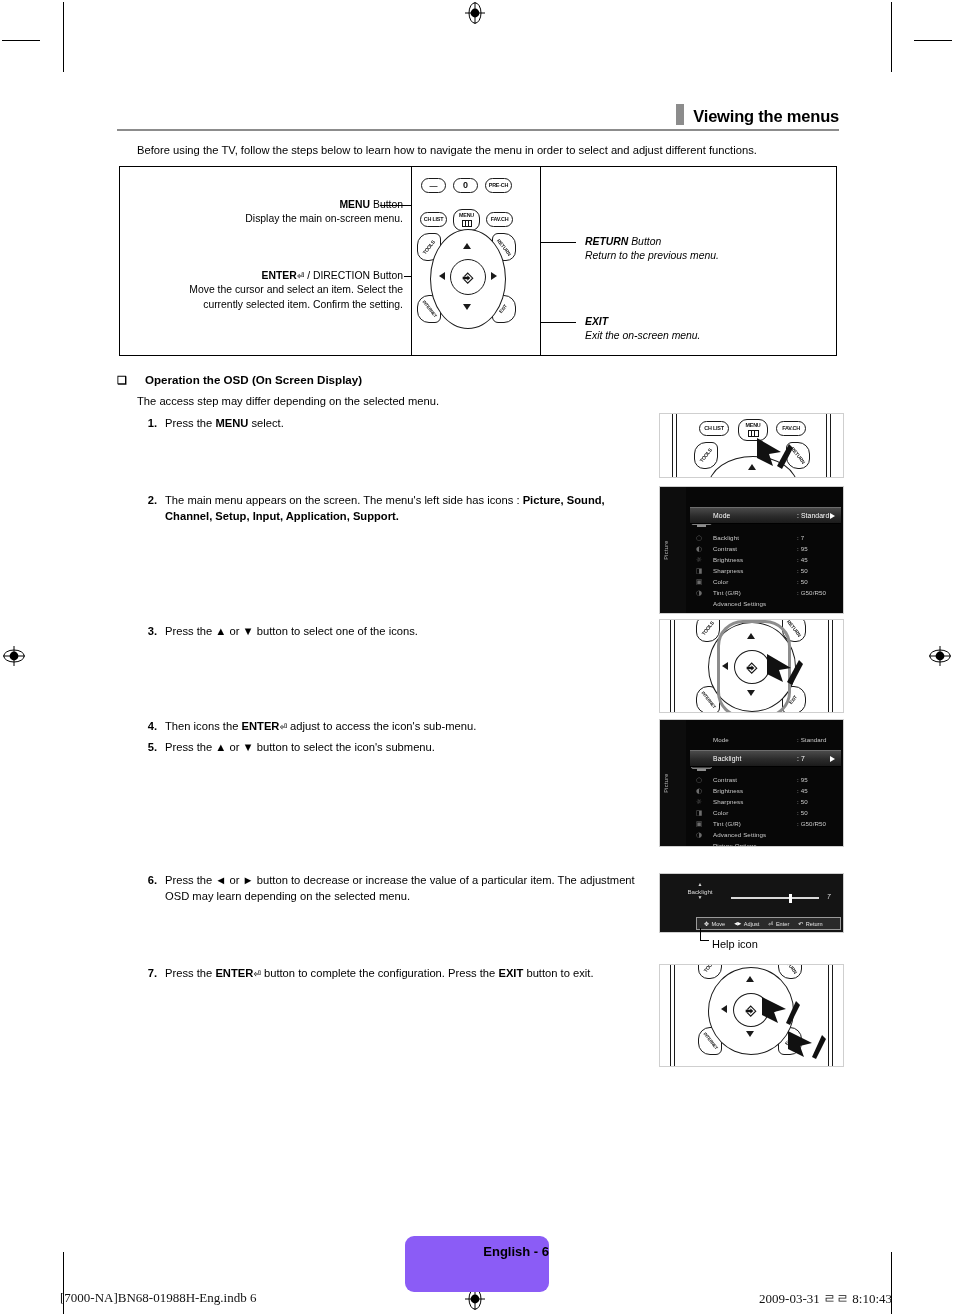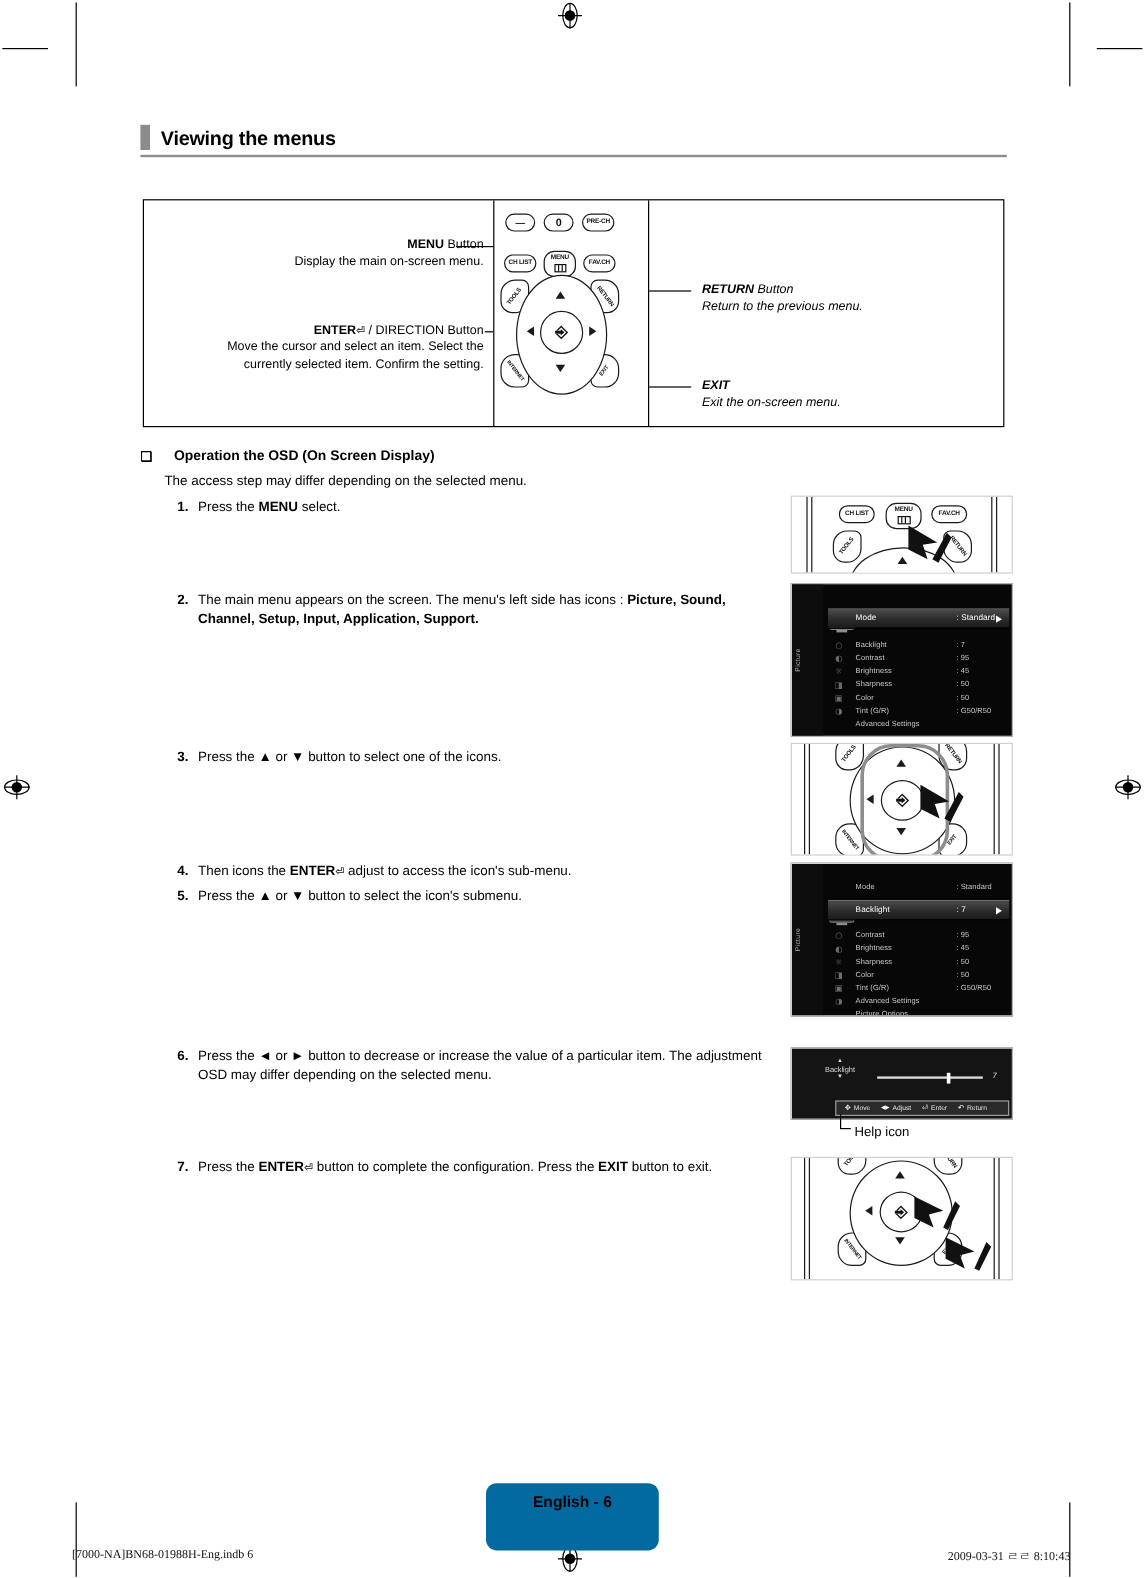--- a/index.html
+++ b/index.html
@@ -8,21 +8,21 @@
 
   
   .reg{position:absolute;width:22px;height:22px;}
   .reg svg{display:block;}
   .cropline{position:absolute;background:#000;}
   .trim-v{width:1px;}
   .trim-h{height:1px;}
 
   
   .head{position:absolute;left:117px;top:104px;width:722px;}
-  .head-row{display:flex;align-items:flex-end;gap:9px;}
+  .head-row{display:flex;align-items:flex-end;gap:9px;justify-content:flex-end;}
   .head-bar{width:8px;height:21px;background:#8c8c8c;flex:0 0 auto;}
   .head-title{font-size:16.5px;font-weight:bold;letter-spacing:-0.2px;line-height:1;padding-bottom:1px;}
   .head-rule{margin-top:4px;height:2px;background:#8c8c8c;width:100%;}
 
   .intro{position:absolute;left:137px;top:143px;width:700px;font-size:11.2px;line-height:1.35;}
 
   
   .diagram{position:absolute;left:119px;top:166px;width:718px;height:190px;border:1px solid #000;box-sizing:border-box;display:flex;}
   .dg-left{width:291px;position:relative;}
   .dg-mid{width:128px;position:relative;border-left:1px solid #000;border-right:1px solid #000;}
@@ -87,24 +87,24 @@
   .sl-val{position:absolute;font-size:6.4px;color:#e4e4e4;font-style:italic;}
   .helpbar{position:absolute;left:36px;right:2px;bottom:2px;height:13px;background:#2a2a2a;border:1px solid #9a9a9a;
       box-sizing:border-box;display:flex;align-items:center;justify-content:flex-start;gap:9px;padding-left:7px;}
   .help-it{display:flex;align-items:center;gap:2.5px;font-size:5.6px;color:#e3e3e3;white-space:nowrap;}
   .help-gl{font-family:"DejaVu Sans",sans-serif;font-size:6px;color:#fff;}
   .helpcap{position:absolute;font-size:11px;}
   .helpcap .hook{position:absolute;left:0;top:-10px;width:1px;height:12px;background:#000;}
   .helpcap .hook2{position:absolute;left:0;top:2px;width:9px;height:1px;background:#000;}
 
   
-  .pagebadge{position:absolute;left:405px;top:1236px;width:144px;height:56px;background:#0369a1;border-radius:9px;
-      display:flex;align-items:flex-start;justify-content:center;}
+  .pagebadge{position:absolute;left:405px;top:1236px;width:144px;height:56px;background:#8b5cf6;border-radius:9px;
+      display:flex;align-items:flex-start;justify-content:flex-end;}
   .pagebadge span{margin-top:8px;font-size:13px;font-weight:bold;}
-  .foot{position:absolute;top:1290px;font-size:10px;font-family:"Liberation Serif",serif;color:#111;white-space:nowrap;}
+  .foot{position:absolute;top:1290px;font-size:13px;font-family:"Liberation Serif",serif;color:#111;white-space:nowrap;}
   .foot-l{left:60px;}
   .foot-r{right:62px;}
 </style>
 </head>
 <body>
 
 <div class="page">
 
   <div class="reg" style="left:464px;top:2px;">
     <svg width="22" height="22" viewBox="0 0 22 22">
@@ -146,20 +146,21 @@
   <div class="cropline trim-v" style="left:63px;top:1252px;height:62px;"></div>
   <div class="cropline trim-v" style="left:891px;top:1252px;height:62px;"></div>
 
   <div class="head">
     <div class="head-row">
       <div class="head-bar"></div>
       <div class="head-title">Viewing the menus</div>
     </div>
     <div class="head-rule"></div>
   </div>
+  <div class="intro">Before using the TV, follow the steps below to learn how to navigate the menu in order to select and adjust different functions.</div>
 
   <div class="diagram">
 
     <div class="dg-left">
       <div class="cap r" style="right:8px;top:31px;width:250px;">
         <div><b>MENU</b><span> Button</span></div>
         <div>Display the main on-screen menu.</div>
       </div>
       <div class="leader" style="left:260px;top:38px;width:31px;"></div>
 
@@ -249,21 +250,21 @@
     <span class="txt"><span>Then icons the </span><b>ENTER</b><span class="enterglyph" style="font-size:9px;">⏎</span><span> adjust to access the icon's sub-menu.</span></span>
   </div>
 
   <div class="step" style="left:137px;top:740px;width:510px;">
     <span class="num">5.</span>
     <span class="txt">Press the ▲ or ▼ button to select the icon's submenu.</span>
   </div>
 
   <div class="step" style="left:137px;top:873px;width:500px;">
     <span class="num">6.</span>
-    <span class="txt">Press the ◄ or ► button to decrease or increase the value of a particular item. The adjustment OSD may differ depending on the selected menu.</span>
+    <span class="txt">Press the ◄ or ► button to decrease or increase the value of a particular item. The adjustment OSD may learn depending on the selected menu.</span>
   </div>
 
   <div class="step" style="left:137px;top:966px;width:520px;">
     <span class="num">7.</span>
     <span class="txt"><span>Press the </span><b>ENTER</b><span class="enterglyph" style="font-size:9px;">⏎</span><span> button to complete the configuration. Press the </span><b>EXIT</b><span> button to exit.</span></span>
   </div>
 
   <div class="shot" style="left:659px;top:413px;width:185px;height:65px;background:#fff;">
     <div style="position:absolute;left:12px;top:0;bottom:0;width:1.4px;background:#1a1a1a;"></div>
     <div style="position:absolute;left:16px;top:0;bottom:0;width:1.4px;background:#1a1a1a;"></div>

